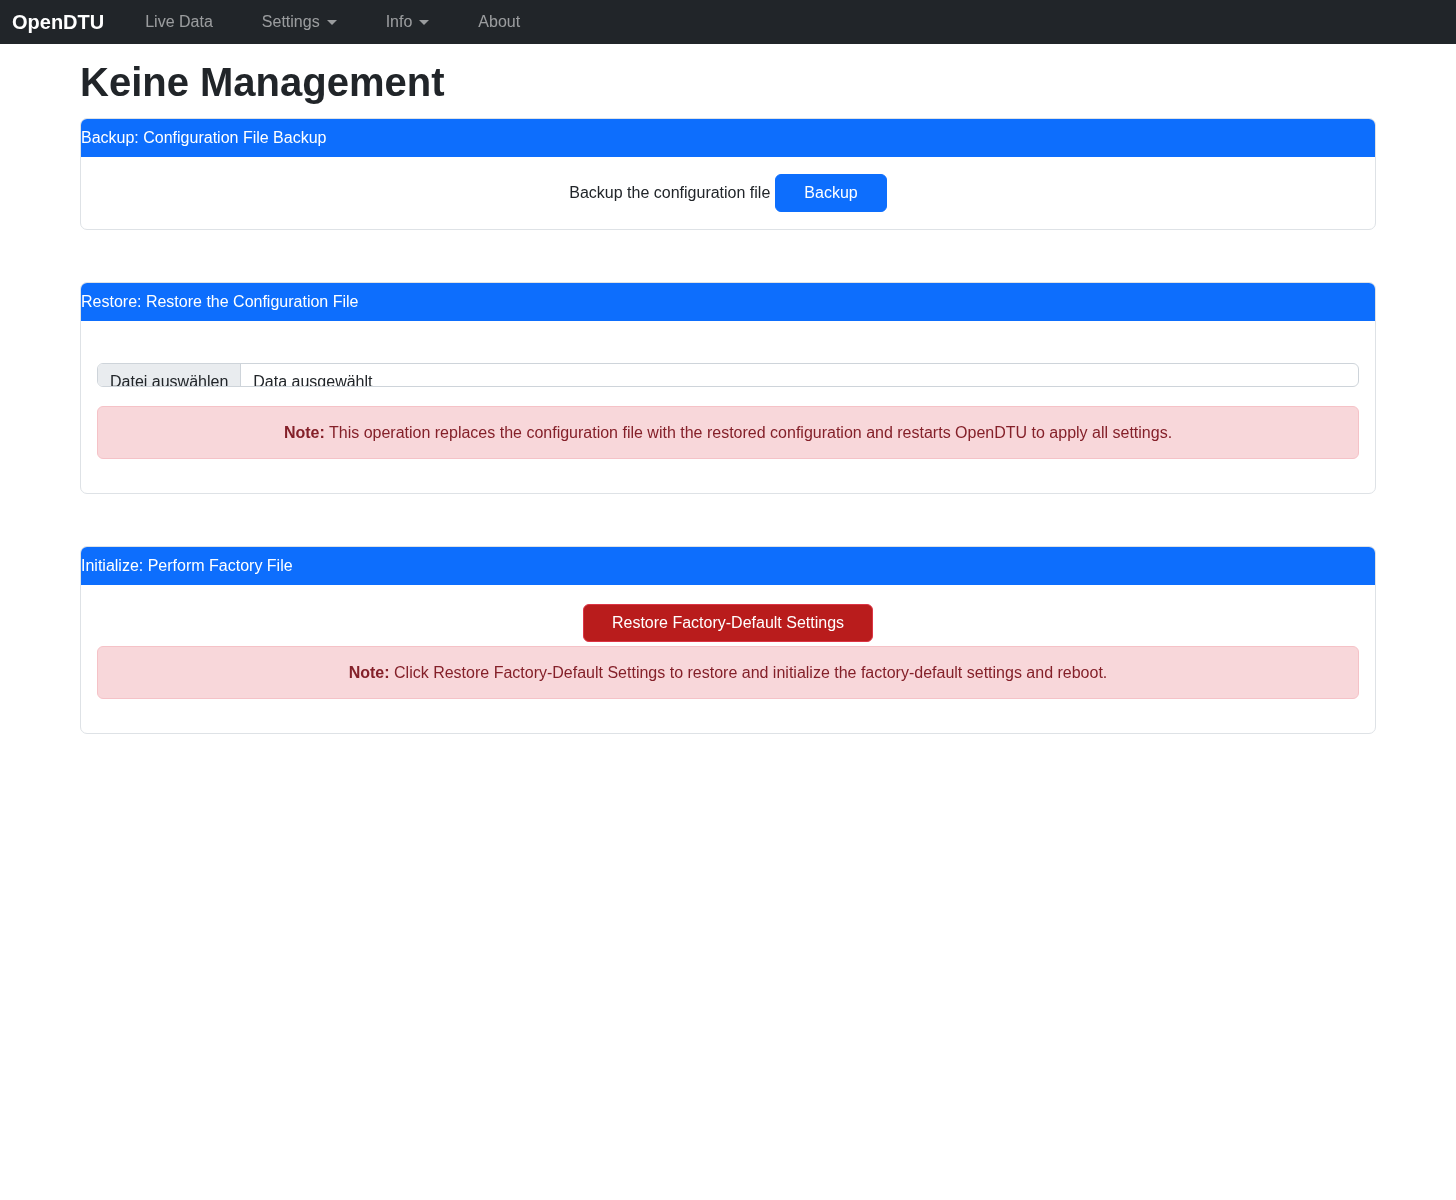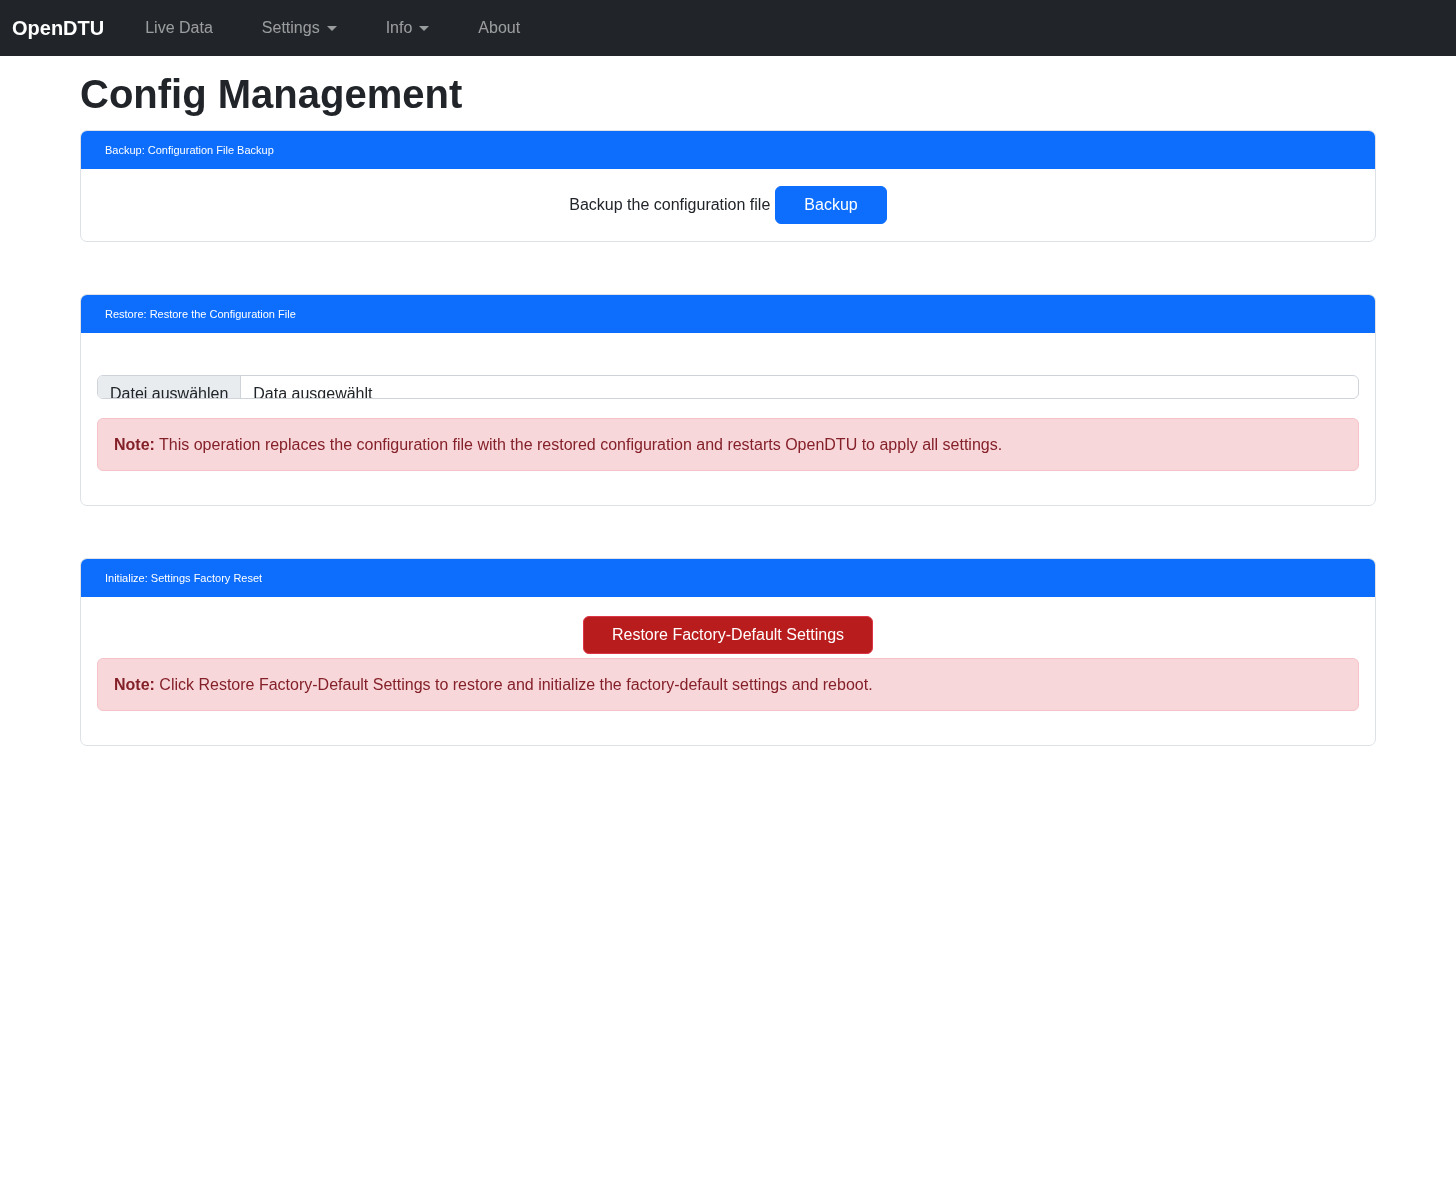--- a/index.html
+++ b/index.html
@@ -9,21 +9,21 @@
     min-height: 1200px;
     background: #ffffff;
     font-family: "Liberation Sans", sans-serif;
     font-size: 16px;
     color: #212529;
     -webkit-font-smoothing: antialiased;
   }
 
   
   .navbar {
-    height: 56px;
+    height: 44px;
     background: #212529;
     display: flex;
     align-items: center;
     padding: 0 12px;
   }
   .navbar-brand {
     color: #ffffff;
     font-size: 20px;
     font-weight: 700;
     margin-right: 16px;
@@ -73,23 +73,23 @@
   .card {
     background: #fff;
     border: 1px solid #dee2e6;
     border-radius: 7px;
     margin-bottom: 52px;
     overflow: hidden;
   }
   .card-header {
     background: #0d6efd;
     color: #ffffff;
-    font-size: 11px;
-    line-height: 24px;
-    padding: 7px 24px;
+    font-size: 16px;
+    line-height: 24px;
+    padding: 7px 0;
   }
   .card-body { padding: 16px; }
 
   
   .backup-body {
     display: flex;
     justify-content: center;
     align-items: center;
     gap: 5px;
     padding: 17px 16px;
@@ -136,20 +136,21 @@
     color: #212529;
   }
 
   
   .alert {
     background: #f8d7da;
     border: 1px solid #f5c2c7;
     color: #842029;
     border-radius: 6px;
     padding: 15px 16px;
+    text-align: center;
     line-height: 21px;
   }
   .alert strong { font-weight: 700; }
   .restore-alert { margin: 19px 0 18px 0; }
   .init-alert { margin: 4px 0 18px 0; }
 
   .btn-row {
     text-align: center;
     margin-top: 3px;
   }
@@ -171,21 +172,21 @@
       <span>Info</span>
       <span class="caret"></span>
     </a>
     <a class="nav-link">
       <span>About</span>
     </a>
   </div>
 </nav>
 
 <main class="container">
-  <h1 class="page-title">Config Management</h1>
+  <h1 class="page-title">Keine Management</h1>
 
   <section class="card">
     <div class="card-header">Backup: Configuration File Backup</div>
     <div class="card-body backup-body">
       <span>Backup the configuration file</span>
       <button class="btn btn-primary">Backup</button>
     </div>
   </section>
 
   <section class="card">
@@ -196,21 +197,21 @@
         <span class="file-placeholder">Data ausgewählt</span>
       </div>
       <div class="alert restore-alert">
         <strong>Note:</strong>
         <span>This operation replaces the configuration file with the restored configuration and restarts OpenDTU to apply all settings.</span>
       </div>
     </div>
   </section>
 
   <section class="card">
-    <div class="card-header">Initialize: Settings Factory Reset</div>
+    <div class="card-header">Initialize: Perform Factory File</div>
     <div class="card-body">
       <div class="btn-row">
         <button class="btn btn-danger">Restore Factory-Default Settings</button>
       </div>
       <div class="alert init-alert">
         <strong>Note:</strong>
         <span>Click Restore Factory-Default Settings to restore and initialize the factory-default settings and reboot.</span>
       </div>
     </div>
   </section>

